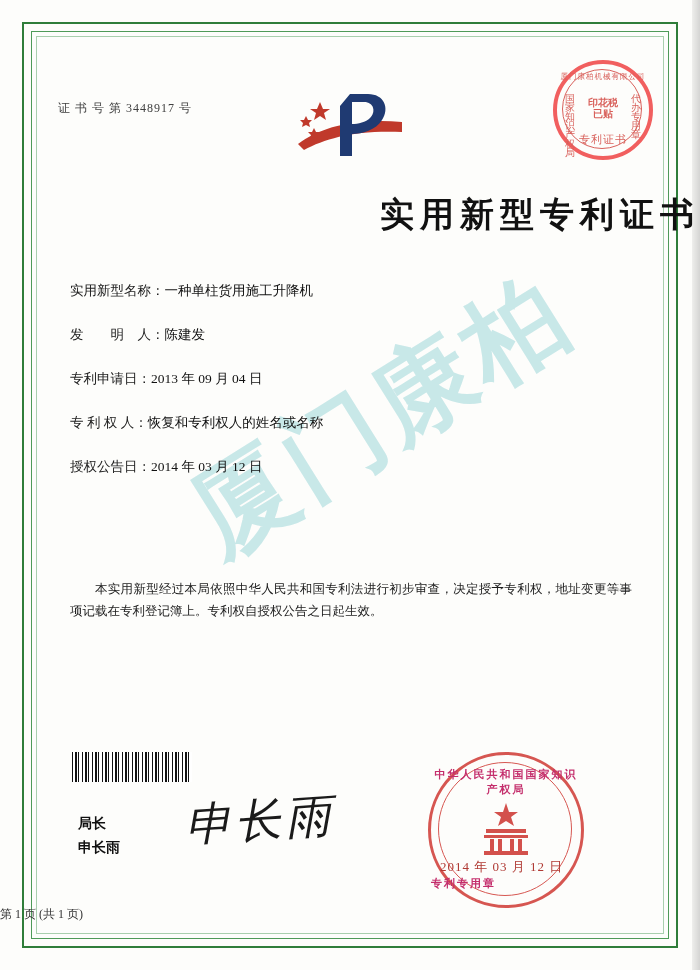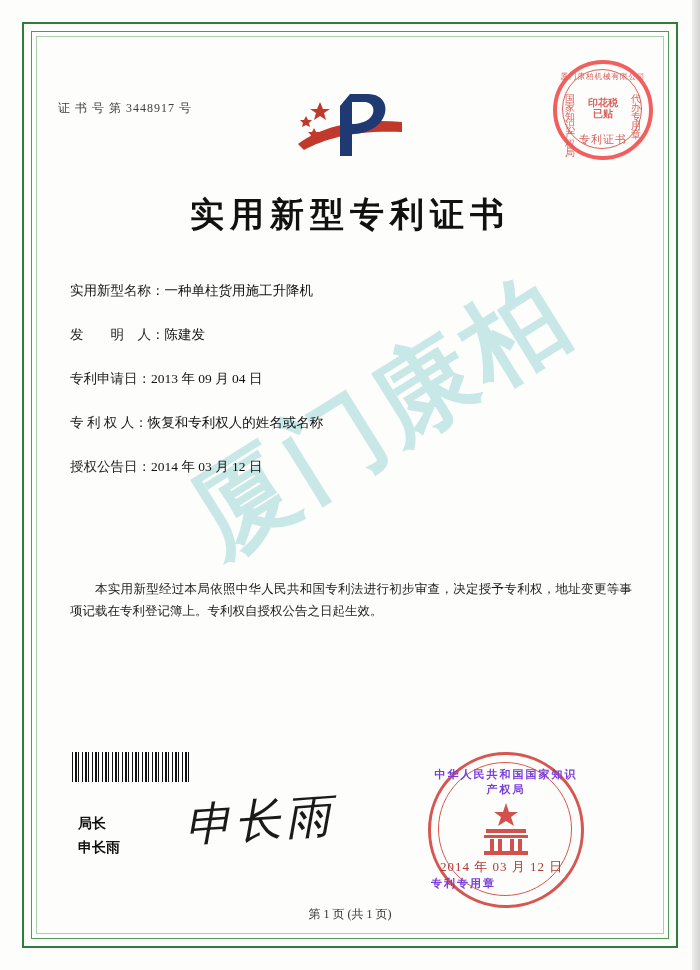--- a/index.html
+++ b/index.html
@@ -109,21 +109,21 @@
   }
   .logo {
     position: absolute;
     left: 290px; top: 88px;
     width: 120px; height: 78px;
   }
   .title {
     position: absolute;
     left: 0; top: 192px;
     width: 700px;
-    text-align: center;
+    text-align: right;
     font-size: 34px;
     font-weight: bold;
     letter-spacing: 6px;
     color: #111;
     font-family: "DejaVu Serif", "Liberation Serif", serif;
   }
 
   
   .fields {
     position: absolute;
@@ -193,21 +193,21 @@
     transform: rotate(-4deg);
   }
 
   
   .nat-seal {
     position: absolute;
     left: 428px; top: 752px;
     width: 150px; height: 150px;
     border: 3px solid #d2453f;
     border-radius: 50%;
-    color: #6d28d9;
+    color: #be185d;
     opacity: .9;
   }
   .nat-seal .inner-ring {
     position: absolute;
     left: 7px; top: 7px;
     width: 132px; height: 132px;
     border: 1px solid #d2453f;
     border-radius: 50%;
   }
   .nat-seal .arc-top {
@@ -238,21 +238,20 @@
     font-size: 13px;
     color: #b03a34;
     letter-spacing: 1px;
   }
 
   
   .footer {
     position: absolute;
     left: 0; top: 906px;
     width: 700px;
-    text-align: center;
     font-size: 12px;
     color: #333;
   }
 
   
   .watermark {
     position: absolute;
     left: 170px; top: 350px;
     width: 420px;
     font-size: 100px;

